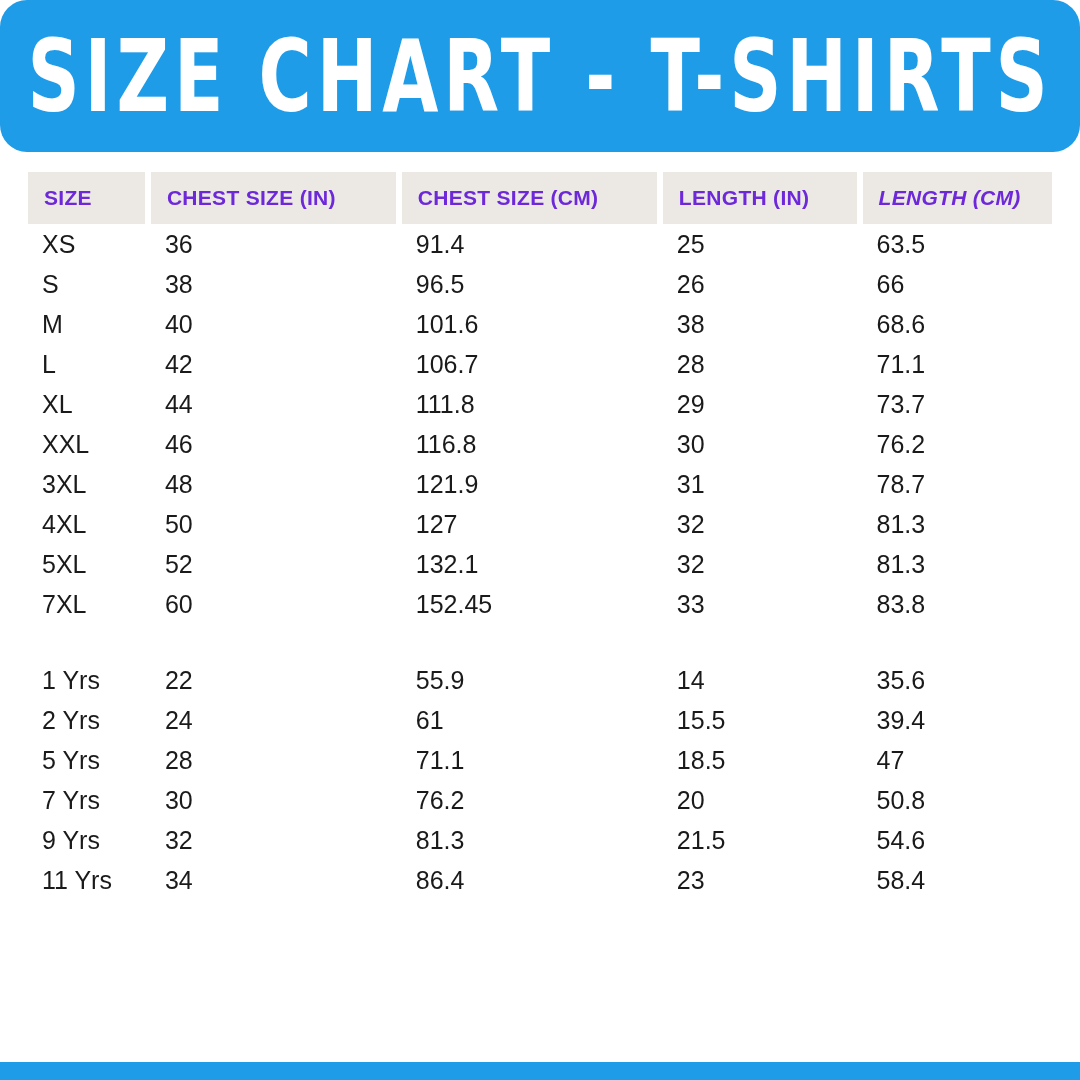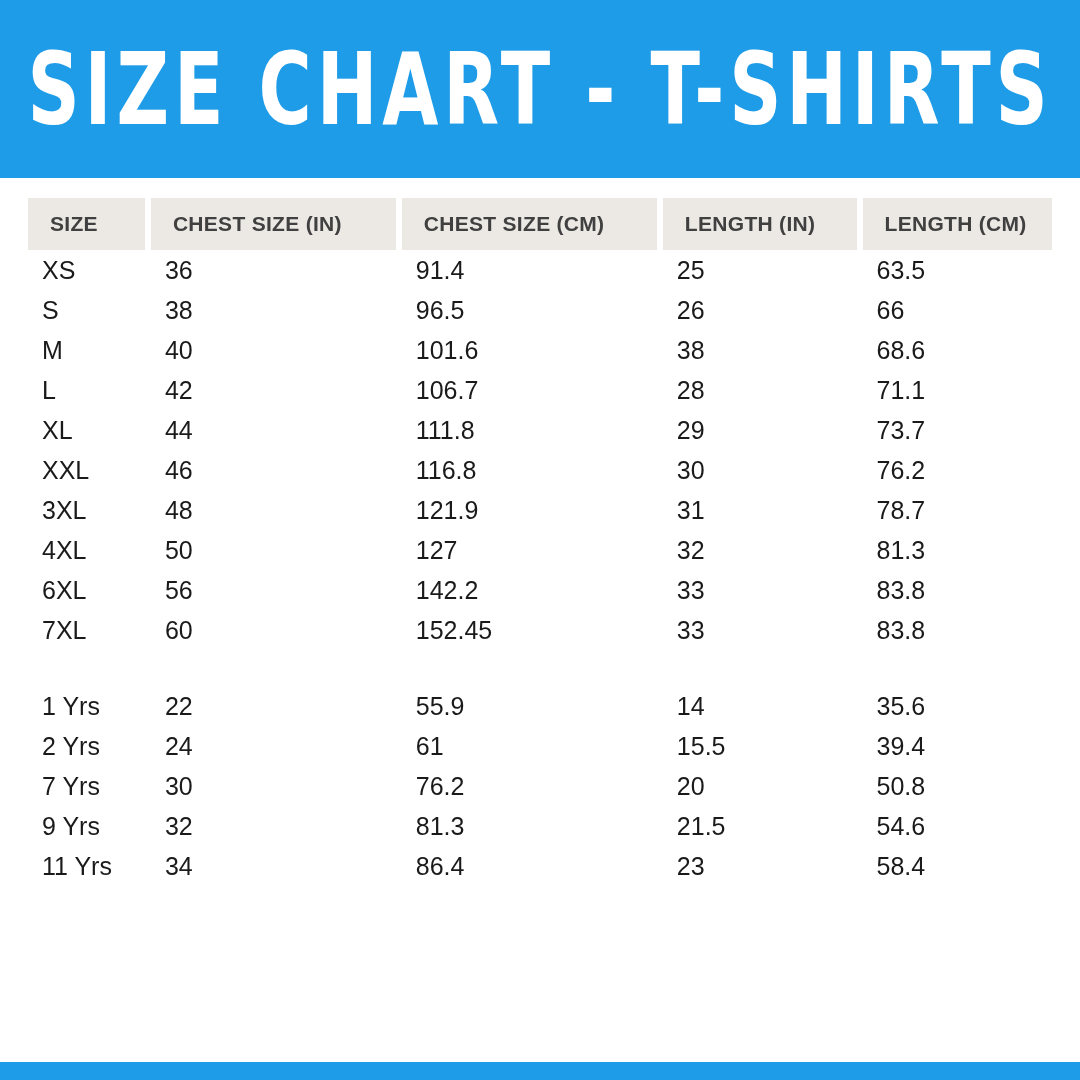--- a/index.html
+++ b/index.html
@@ -16,25 +16,26 @@
   .page {
     position: relative;
     width: 1080px;
     height: 1080px;
     background: #ffffff;
     display: flex;
     flex-direction: column;
   }
   .header-banner {
     background: #1f9ce8;
-    height: 178px;
+    height: 152px;
     display: flex;
     align-items: center;
     justify-content: center;
     flex: 0 0 auto;
+    border-radius: 27px;
   }
   .header-title {
     color: #ffffff;
     font-family: "DejaVu Sans", sans-serif;
     font-weight: bold;
     font-size: 74px;
     letter-spacing: 5px;
     text-align: center;
     line-height: 1;
     transform: scaleY(1.35) scaleX(0.98);
@@ -47,33 +48,34 @@
     box-sizing: border-box;
   }
   table.size-table {
     width: 100%;
     border-collapse: separate;
     border-spacing: 0;
     table-layout: fixed;
   }
   table.size-table th {
     background: #ece9e4;
-    color: #404040;
+    color: #6d28d9;
     font-family: "Liberation Sans", sans-serif;
     font-weight: bold;
     font-size: 21px;
     letter-spacing: 0.3px;
     text-align: left;
-    padding: 14px 12px 14px 22px;
+    padding: 14px 12px 14px 16px;
     border-right: 6px solid #ffffff;
     white-space: nowrap;
     margin-top: 16px;
   }
   table.size-table th:last-child {
     border-right: none;
+    font-style: italic;
   }
   table.size-table td {
     font-family: "Liberation Sans", sans-serif;
     font-size: 25px;
     color: #1a1a1a;
     padding: 6px 12px 5px 14px;
     text-align: left;
     white-space: nowrap;
   }
   col.c-size { width: 12.0%; }
@@ -170,25 +172,25 @@
           <td>78.7</td>
         </tr>
         <tr>
           <td>4XL</td>
           <td>50</td>
           <td>127</td>
           <td>32</td>
           <td>81.3</td>
         </tr>
         <tr>
-          <td>6XL</td>
-          <td>56</td>
-          <td>142.2</td>
-          <td>33</td>
-          <td>83.8</td>
+          <td>5XL</td>
+          <td>52</td>
+          <td>132.1</td>
+          <td>32</td>
+          <td>81.3</td>
         </tr>
         <tr>
           <td>7XL</td>
           <td>60</td>
           <td>152.45</td>
           <td>33</td>
           <td>83.8</td>
         </tr>
 
         <tr class="spacer-row">
@@ -207,20 +209,27 @@
           <td>35.6</td>
         </tr>
         <tr>
           <td>2 Yrs</td>
           <td>24</td>
           <td>61</td>
           <td>15.5</td>
           <td>39.4</td>
         </tr>
         <tr>
+          <td>5 Yrs</td>
+          <td>28</td>
+          <td>71.1</td>
+          <td>18.5</td>
+          <td>47</td>
+        </tr>
+        <tr>
           <td>7 Yrs</td>
           <td>30</td>
           <td>76.2</td>
           <td>20</td>
           <td>50.8</td>
         </tr>
         <tr>
           <td>9 Yrs</td>
           <td>32</td>
           <td>81.3</td>

